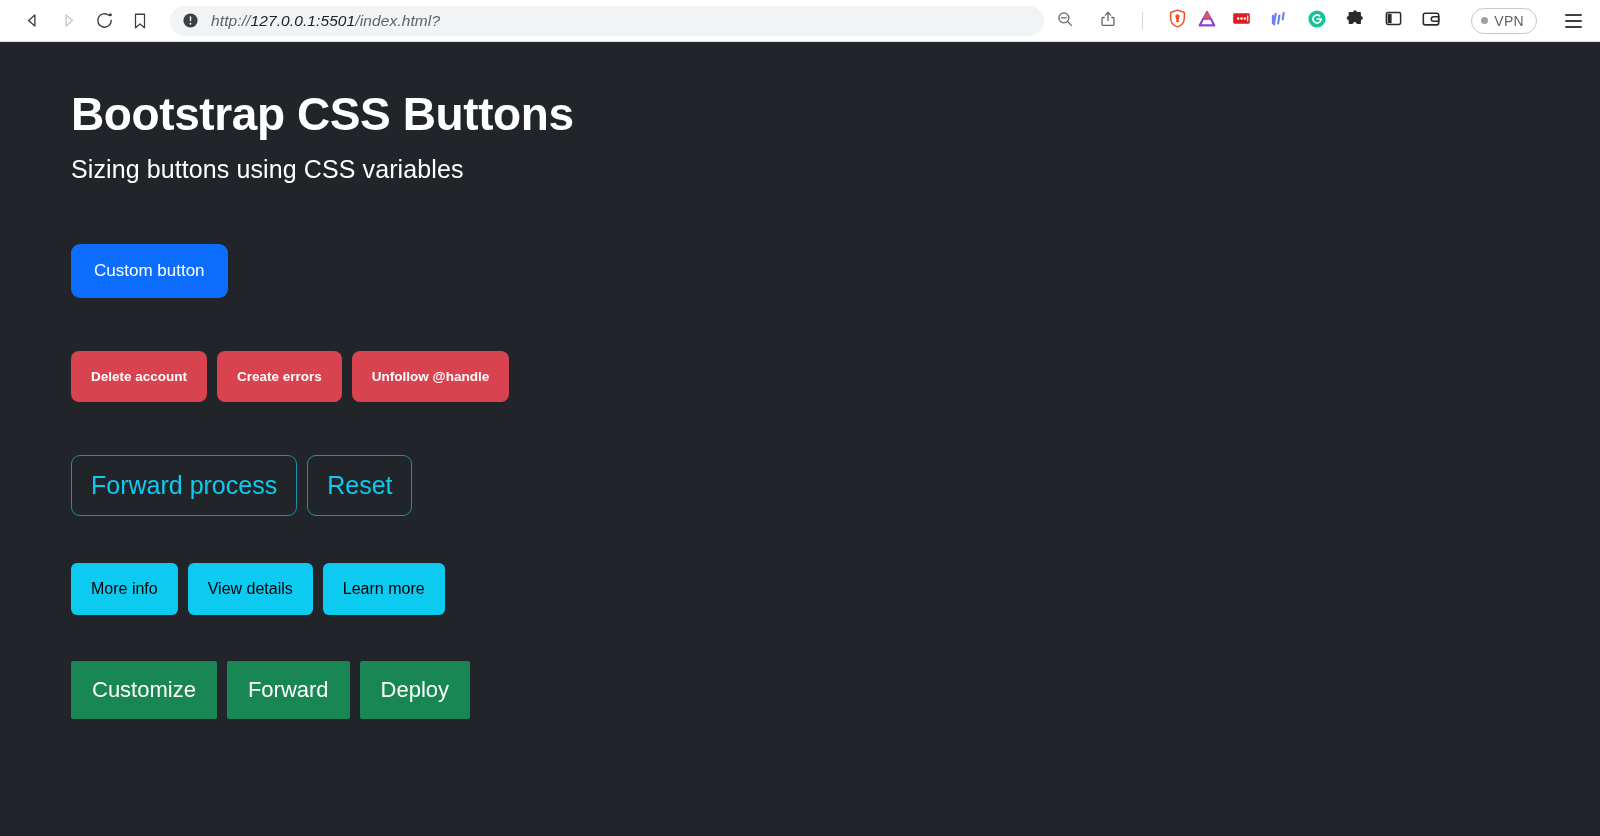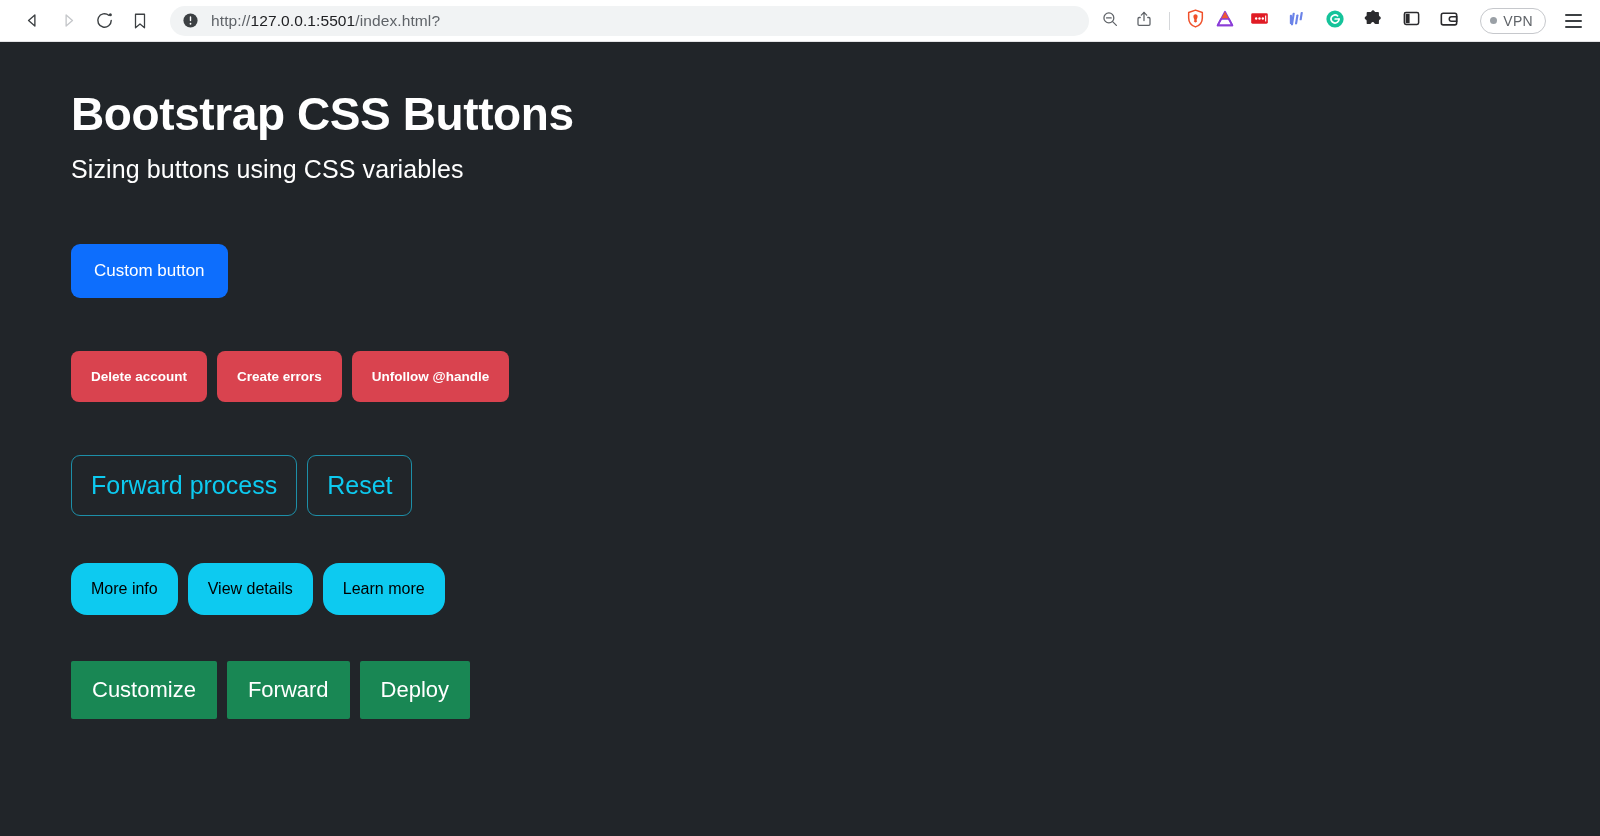--- a/index.html
+++ b/index.html
@@ -41,20 +41,21 @@
     flex: 1 1 auto;
     height: 30px;
     background: #f1f3f4;
     border-radius: 16px;
     display: flex;
     align-items: center;
     padding: 0 10px 0 12px;
     margin-left: 12px;
     margin-right: 6px;
     min-width: 0;
+    font-style: italic;
   }
 
   .site-info-icon {
     width: 17px;
     height: 17px;
     flex: 0 0 auto;
     margin-right: 12px;
   }
 
   .url-text {
@@ -63,21 +64,21 @@
     white-space: nowrap;
     overflow: hidden;
     text-overflow: ellipsis;
     letter-spacing: 0.1px;
   }
   .url-host { color: #202124; }
 
   .url-actions {
     display: flex;
     align-items: center;
-    gap: 4px;
+    gap: 13px;
     margin-left: auto;
     flex: 0 0 auto;
   }
 
   .tb-icon {
     width: 38px;
     height: 32px;
     display: flex;
     align-items: center;
     justify-content: center;
@@ -218,21 +219,21 @@
     padding: 15px 19px;
     border-radius: 9px;
   }
 
   
   .btn-info {
     background: #0dcaf0;
     color: #000000;
     font-size: 16px;
     padding: 16px 19px;
-    border-radius: 16px;
+    border-radius: 6px;
   }
 
   
   .btn-success {
     background: #198754;
     color: #ffffff;
     font-size: 22px;
     padding: 15px 20px;
     border-radius: 2px;
   }

